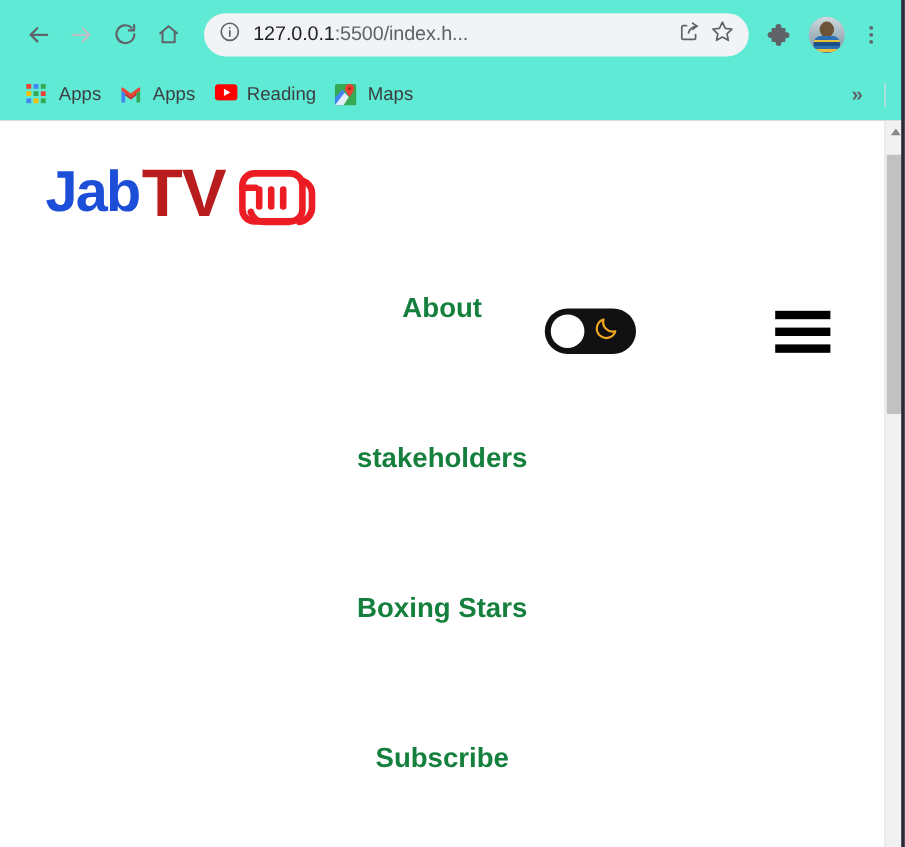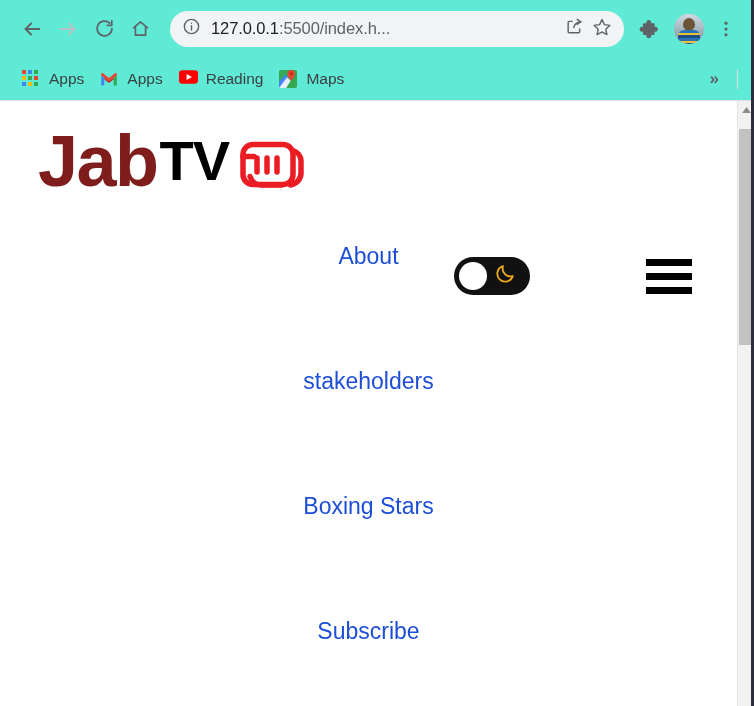--- a/index.html
+++ b/index.html
@@ -151,22 +151,22 @@
     padding: 0 40px 0 38px;
     position: relative;
   }
 
   #site-logo {
     display: flex;
     align-items: center;
     gap: 2px;
     cursor: pointer;
   }
-  .logo-jab { font-size: 72px; font-weight: bold; color: #7f1d1d; letter-spacing: -1.5px; line-height: 1; }
-  .logo-tv  { font-size: 56px; font-weight: bold; color: #000000; letter-spacing: -1px; line-height: 1; }
+  .logo-jab { font-size: 48px; font-weight: bold; color: #1d4ed8; letter-spacing: -1.5px; line-height: 1; }
+  .logo-tv  { font-size: 56px; font-weight: bold; color: #b91c1c; letter-spacing: -1px; line-height: 1; }
   #fist-icon { margin-left: 2px; margin-top: 6px; display: block; }
 
   #theme-toggle {
     position: absolute;
     left: 454px;
     top: 156px;
     width: 76px;
     height: 38px;
     background: #111112;
     border-radius: 19px;
@@ -197,22 +197,22 @@
   
   #main-nav {
     list-style: none;
     margin-top: 22px;
     text-align: center;
   }
   #main-nav li { height: 125px; }
   #main-nav a {
     display: inline-block;
     font-size: 23px;
-    font-weight: normal;
-    color: #1d4ed8;
+    font-weight: bold;
+    color: #15803d;
     text-decoration: none;
     cursor: pointer;
   }
 
   
   #page-scrollbar {
     position: absolute;
     top: 101px;
     right: 0;
     width: 17px;

